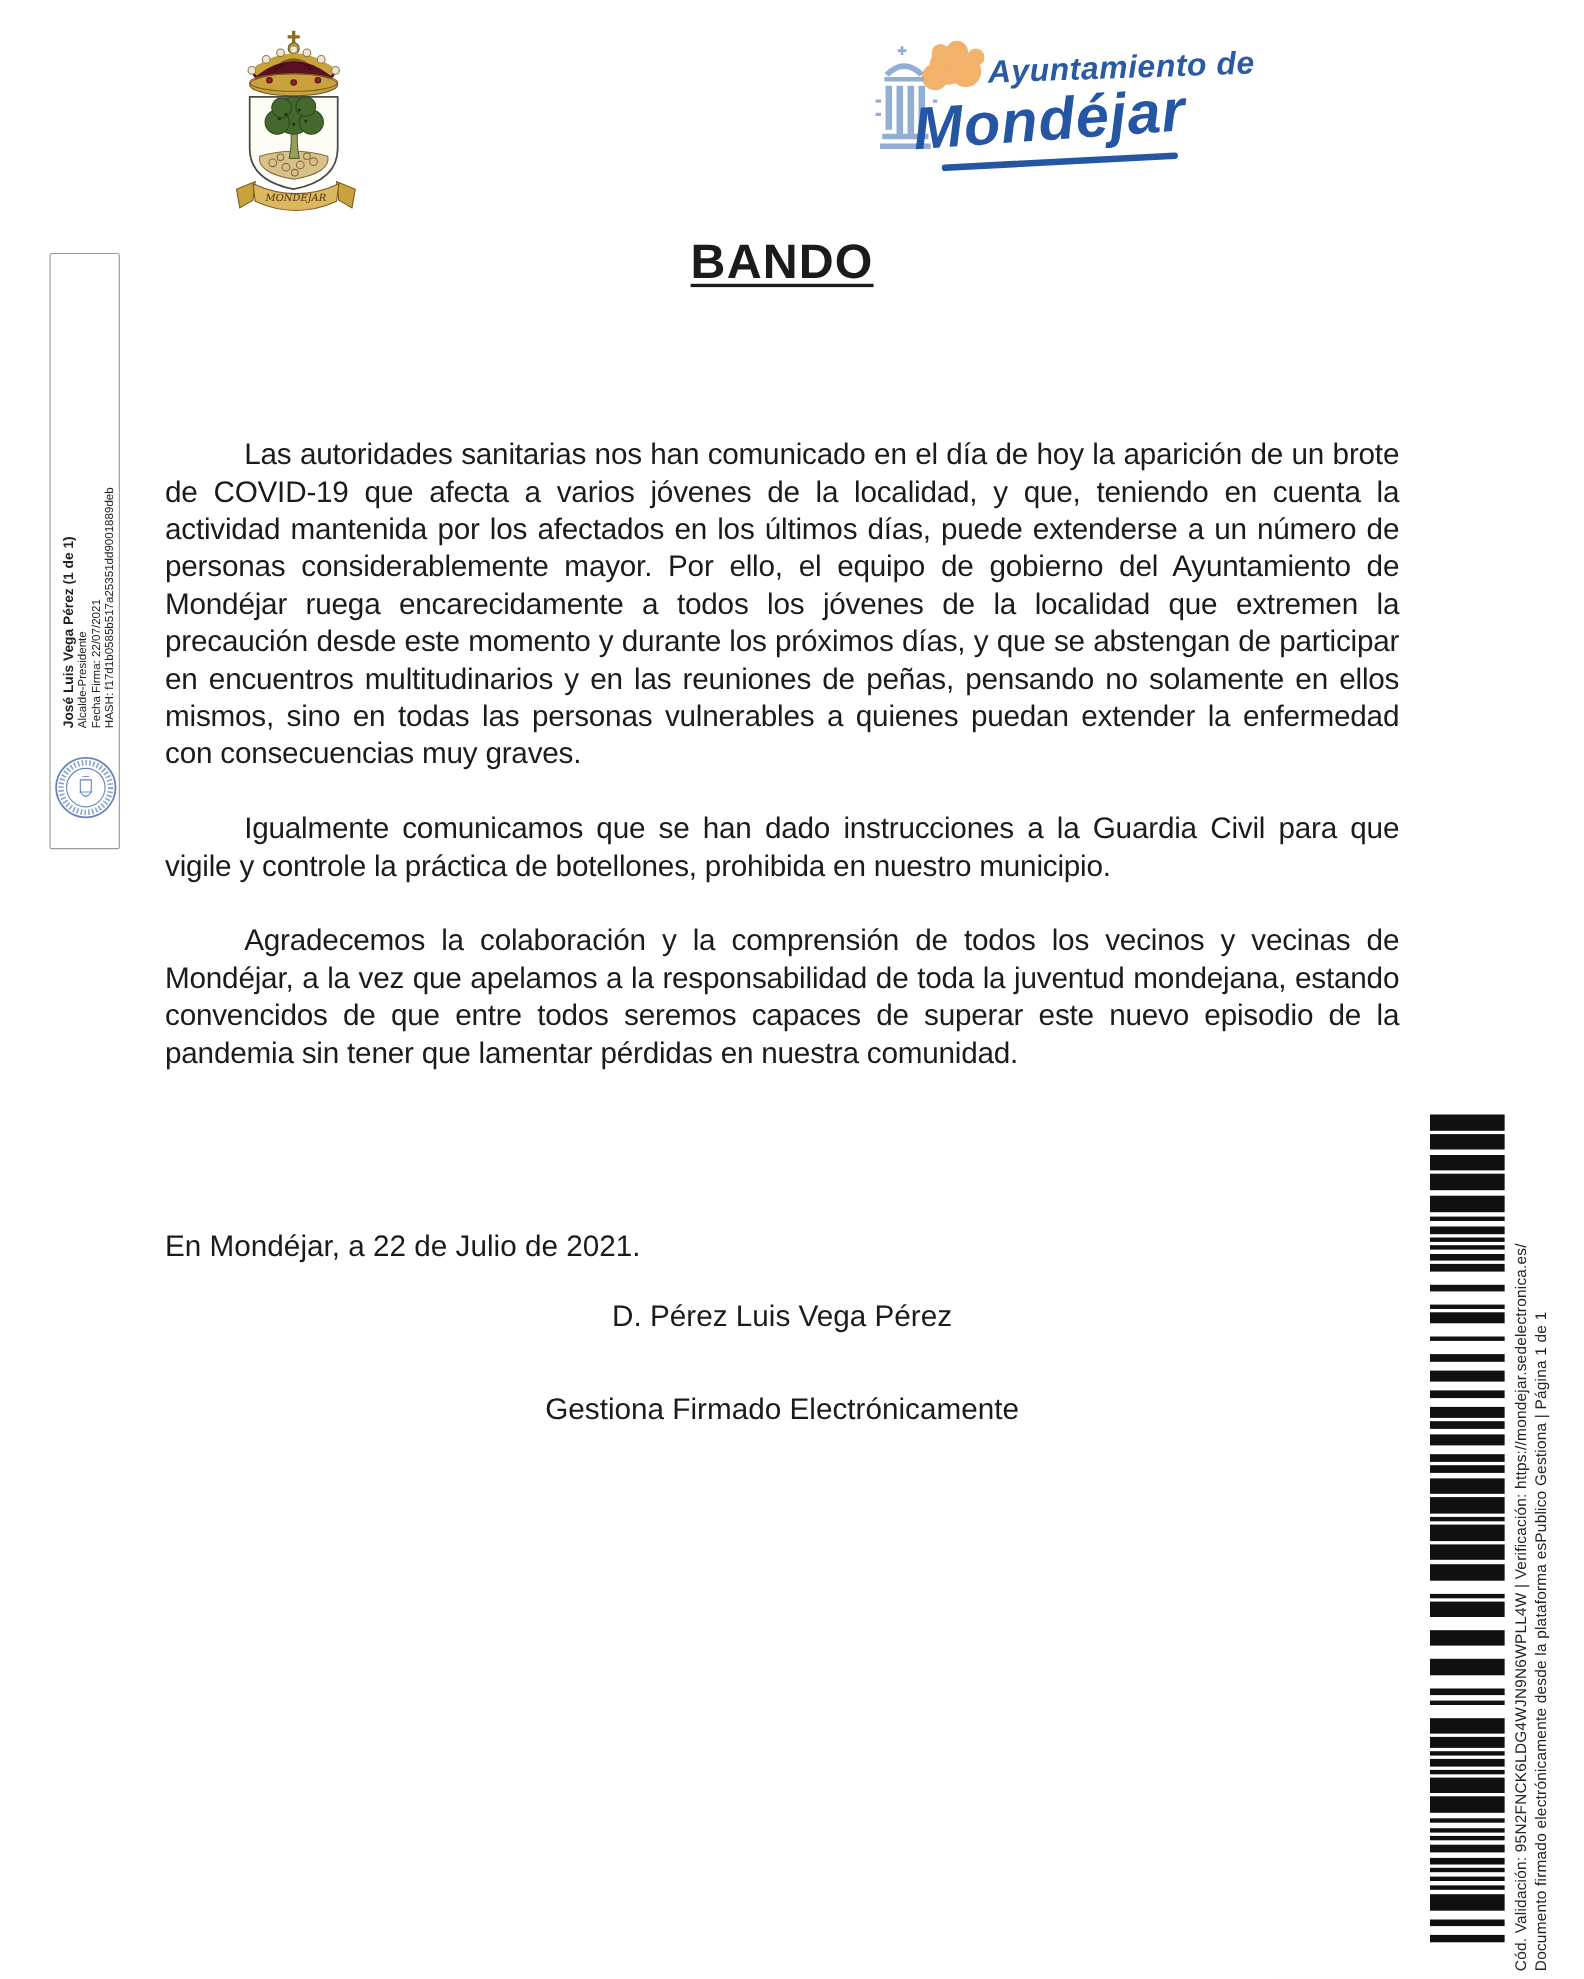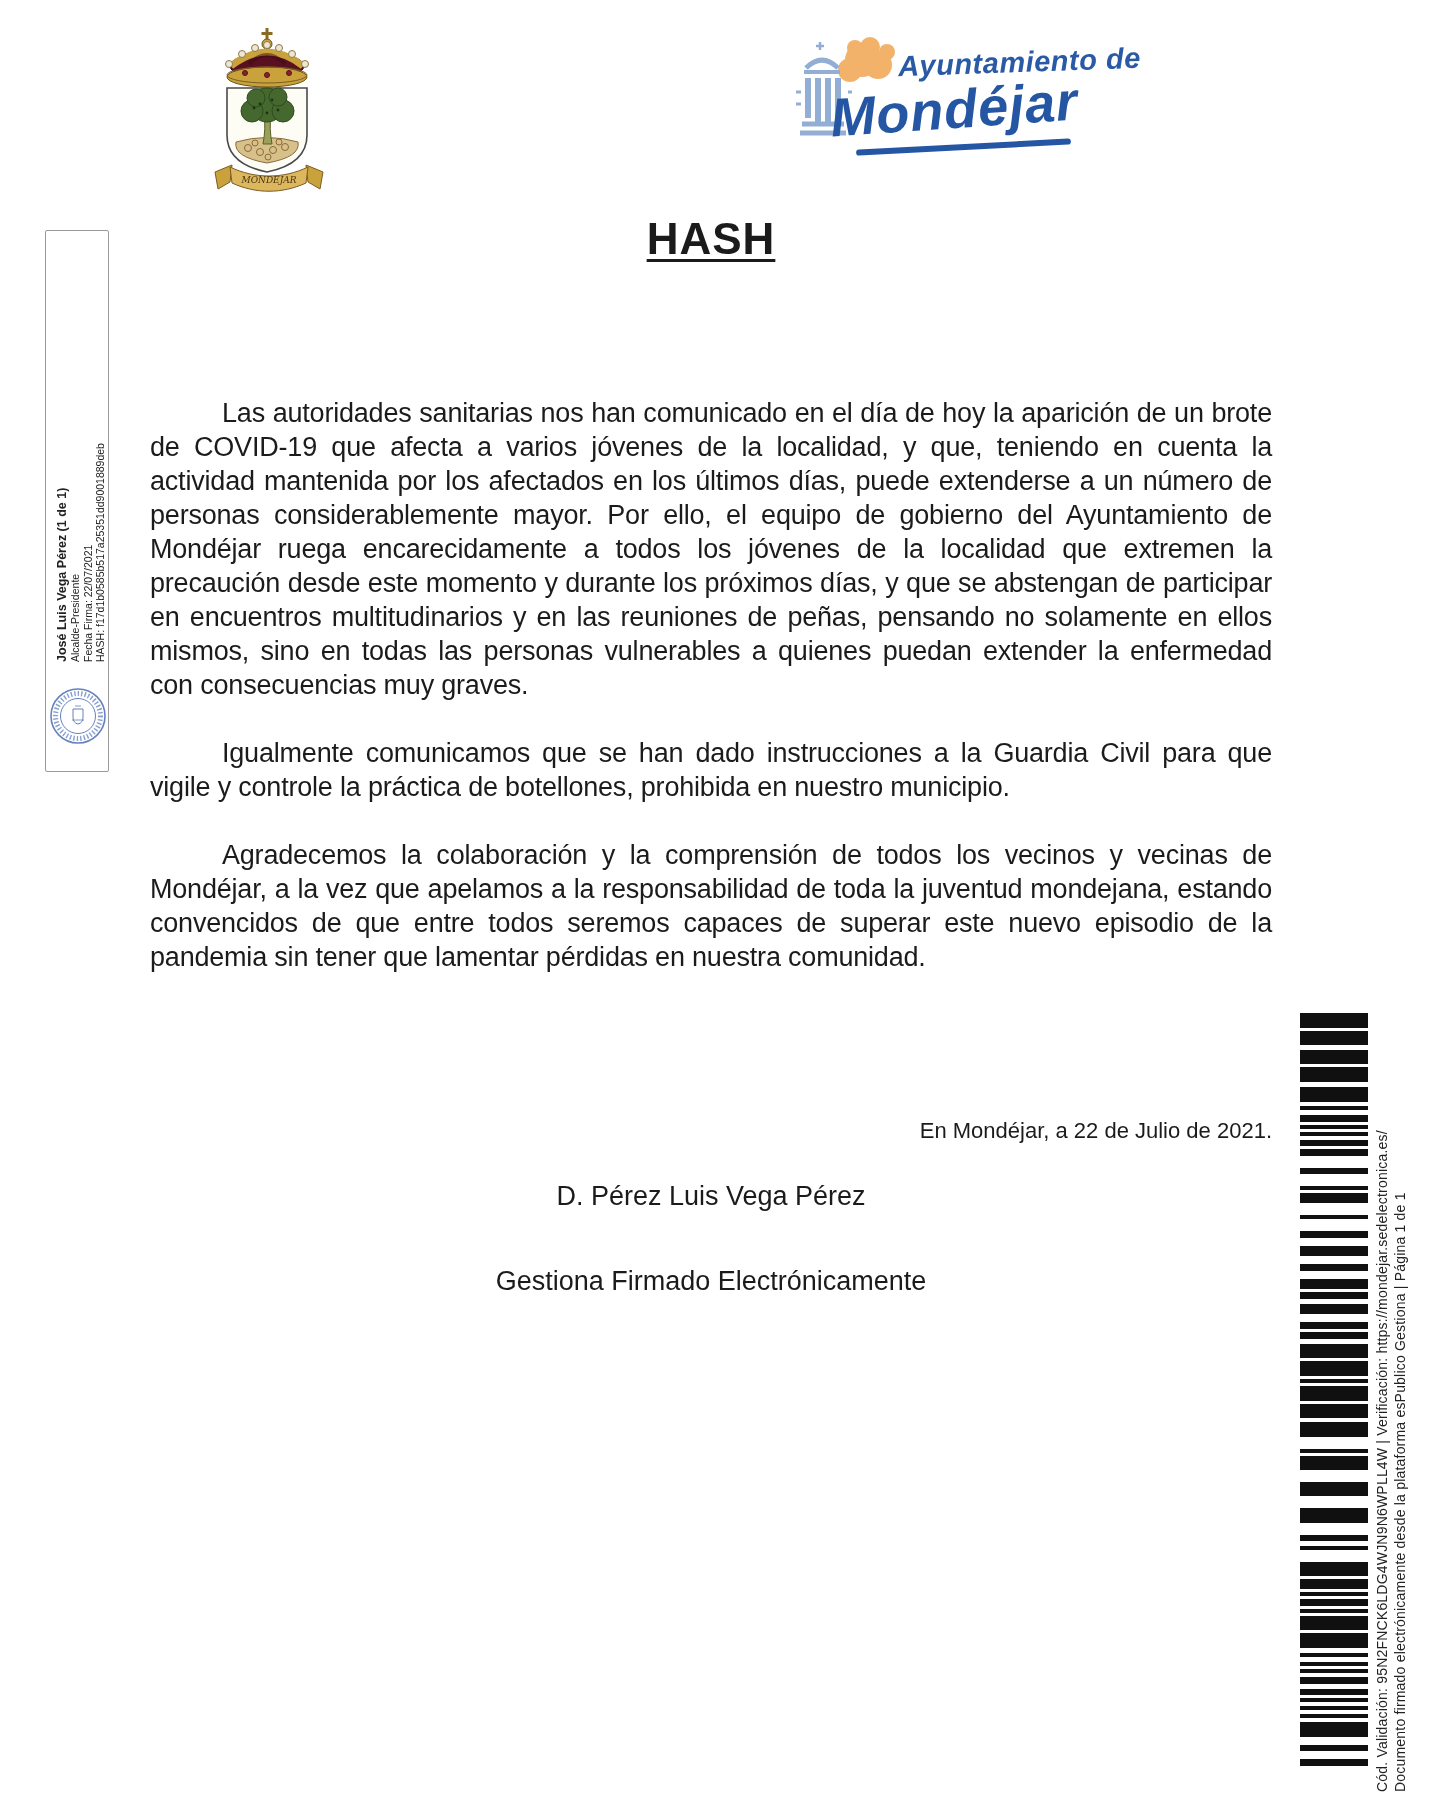--- a/index.html
+++ b/index.html
@@ -29,21 +29,21 @@
     position:absolute;left:150px;top:214px;width:1122px;text-align:center;
     font-size:44px;font-weight:bold;letter-spacing:1px;
     text-decoration:underline;text-decoration-thickness:3px;text-underline-offset:5px;
   }
   
   .body-text{
     position:absolute;left:150px;top:396px;width:1122px;
     font-size:27px;line-height:34px;text-align:justify;letter-spacing:-0.2px;
   }
   .body-text p{margin:0 0 34px 0;text-indent:72px;}
-  .date-line{position:absolute;left:150px;top:1118px;width:1122px;text-align:right;font-size:22px;}
+  .date-line{position:absolute;left:150px;top:1118px;width:1122px;text-align:left;font-size:27px;}
   .signer{position:absolute;left:150px;top:1180px;width:1122px;text-align:center;font-size:27px;line-height:33px;}
   .signed-note{position:absolute;left:150px;top:1266px;width:1122px;text-align:center;font-size:27px;}
   
   .sig-box{
     position:absolute;left:45px;top:230px;width:62px;height:540px;
     border:1px solid #9a9a9a;border-radius:2px;background:#fff;
   }
   .sig-text{
     position:absolute;left:55px;top:662px;width:300px;
     transform:rotate(-90deg);transform-origin:0 0;
@@ -154,21 +154,21 @@
         <path d="M12,92 h42" stroke-width="5"></path>
         <path d="M10,101 h46" stroke-width="5"></path>
         <path d="M6,60 h5 M6,72 h5 M58,60 h4" stroke-width="3"></path>
       </g>
     </svg>
     <div class="logo-line1">Ayuntamiento de</div>
     <div class="logo-line2">Mondéjar</div>
     <div class="logo-underline"></div>
   </div>
 
-  <div class="doc-title">HASH</div>
+  <div class="doc-title">BANDO</div>
 
   <div class="body-text">
     <p>Las autoridades sanitarias nos han comunicado en el día de hoy la aparición de un brote de COVID-19 que afecta a varios jóvenes de la localidad, y que, teniendo en cuenta la actividad mantenida por los afectados en los últimos días, puede extenderse a un número de personas considerablemente mayor. Por ello, el equipo de gobierno del Ayuntamiento de Mondéjar ruega encarecidamente a todos los jóvenes de la localidad que extremen la precaución desde este momento y durante los próximos días, y que se abstengan de participar en encuentros multitudinarios y en las reuniones de peñas, pensando no solamente en ellos mismos, sino en todas las personas vulnerables a quienes puedan extender la enfermedad con consecuencias muy graves.</p>
     <p>Igualmente comunicamos que se han dado instrucciones a la Guardia Civil para que vigile y controle la práctica de botellones, prohibida en nuestro municipio.</p>
     <p>Agradecemos la colaboración y la comprensión de todos los vecinos y vecinas de Mondéjar, a la vez que apelamos a la responsabilidad de toda la juventud mondejana, estando convencidos de que entre todos seremos capaces de superar este nuevo episodio de la pandemia sin tener que lamentar pérdidas en nuestra comunidad.</p>
   </div>
 
   <div class="date-line">En Mondéjar, a 22 de Julio de 2021.</div>
 
   <div class="signer">

